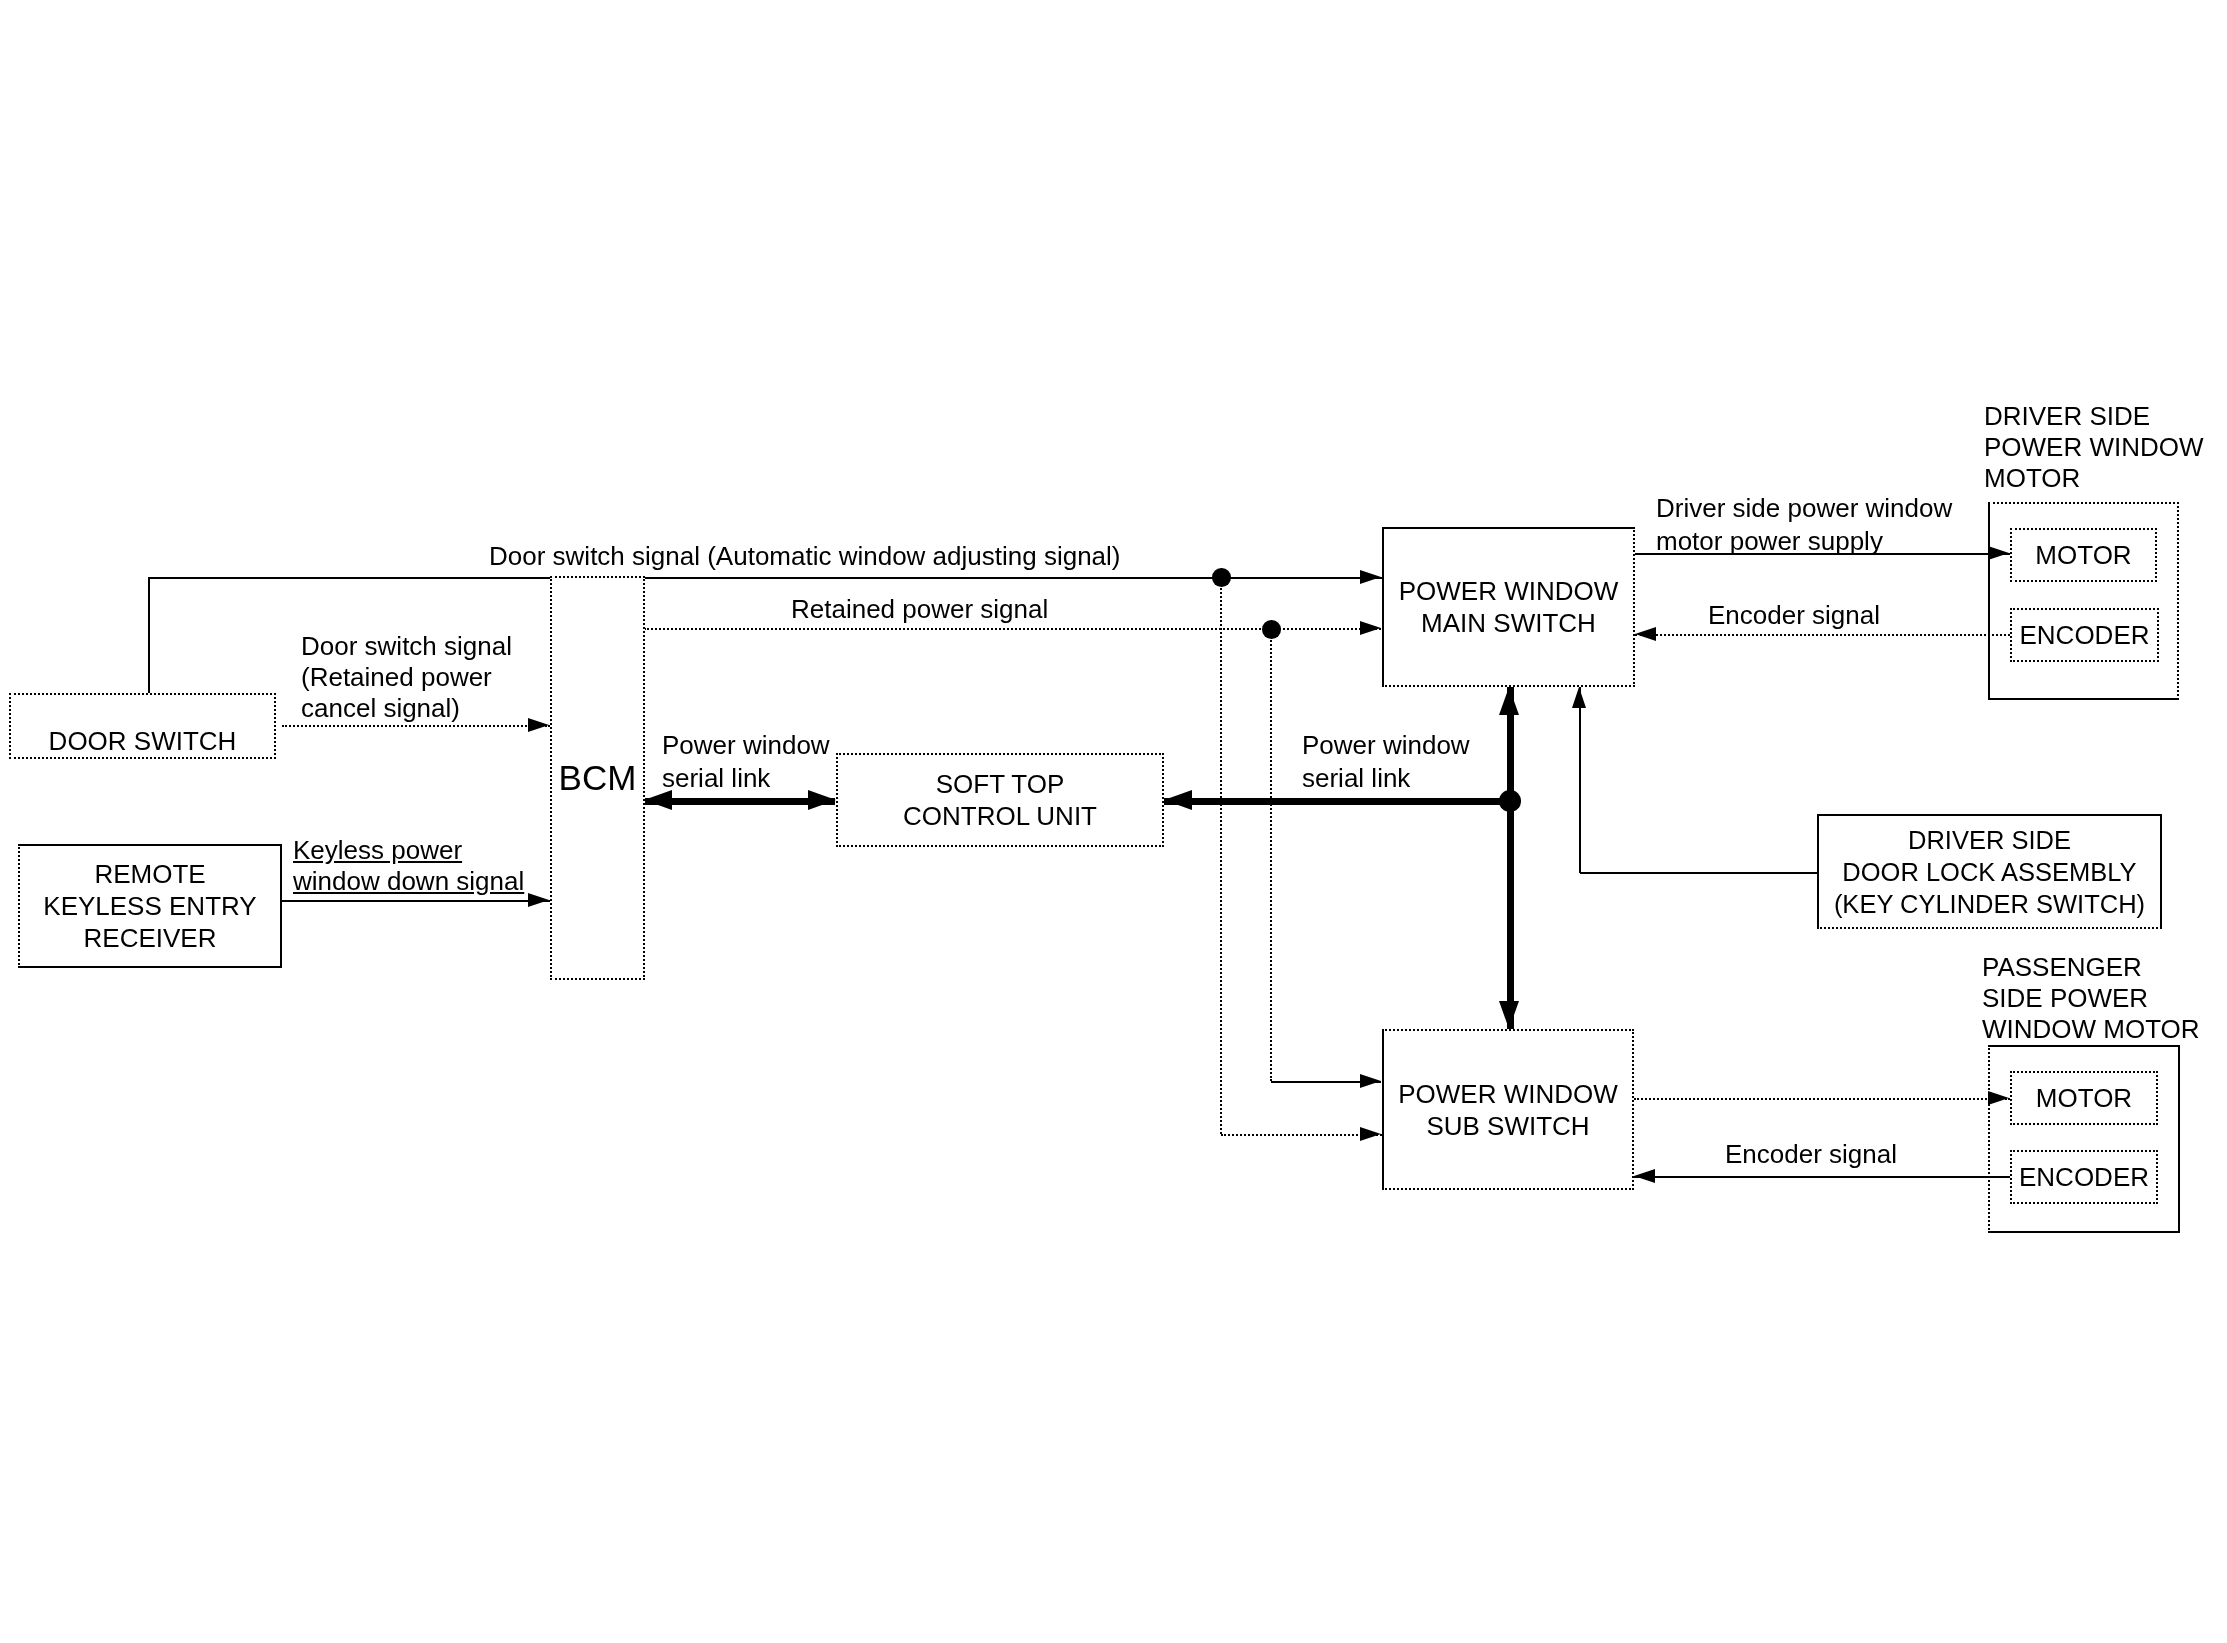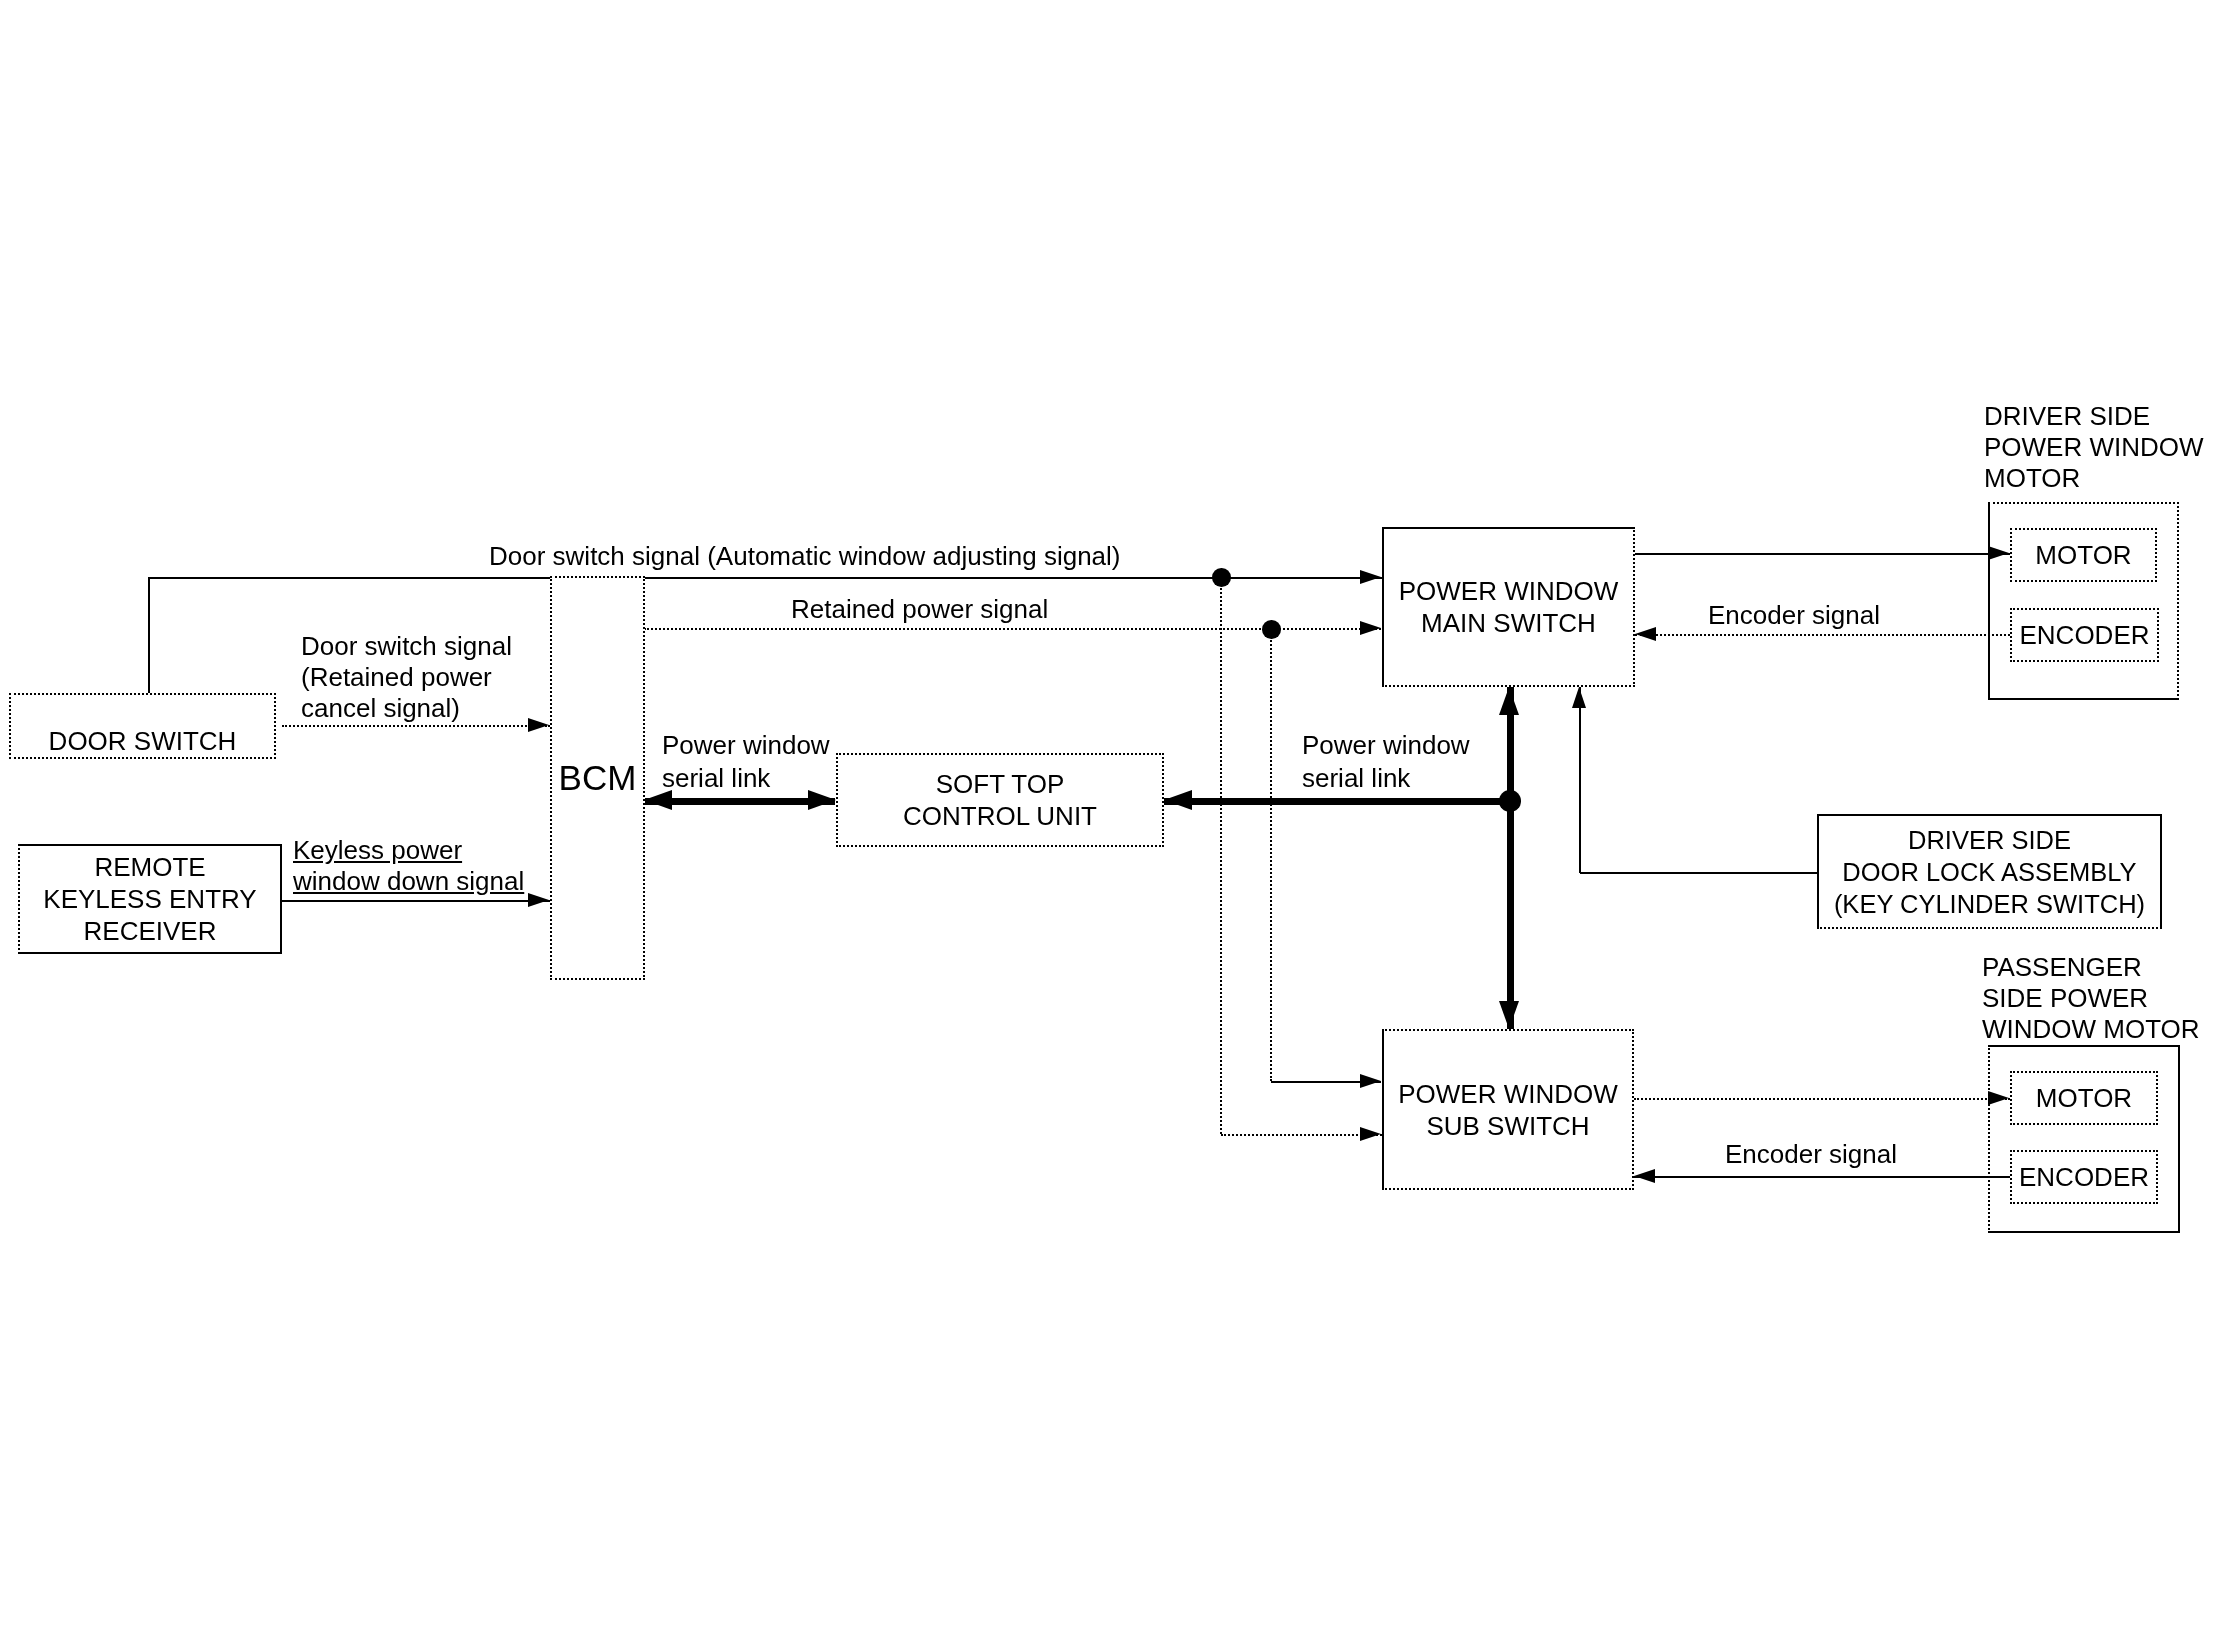--- a/index.html
+++ b/index.html
@@ -82,21 +82,21 @@
 
   <div class="hl dotl" style="left:1634px;top:1098px;width:376px;"></div>
   <div class="arr r" style="left:1988px;top:1091px;"></div>
   <div class="hl" style="left:1634px;top:1176px;width:376px;"></div>
   <div class="arr l" style="left:1634px;top:1169px;"></div>
 
   <div class="box b-dot" style="left:9px;top:693px;width:267px;height:66px;align-items:flex-end;">
     <span>DOOR SWITCH</span>
   </div>
 
-  <div class="box b-sol" style="left:18px;top:844px;width:264px;height:110px;border-left-style:dotted;">
+  <div class="box b-sol" style="left:18px;top:844px;width:264px;height:124px;border-left-style:dotted;">
     <span>REMOTE
 KEYLESS ENTRY
 RECEIVER</span>
   </div>
 
   <div class="box b-dot" style="left:550px;top:576px;width:95px;height:404px;font-size:35px;">
     <span>BCM</span>
   </div>
 
   <div class="box b-dot" style="left:836px;top:753px;width:328px;height:94px;">
@@ -146,17 +146,19 @@
   <div class="lbl nowrap" style="left:791px;top:593px;">Retained power signal</div>
   <div class="lbl" style="left:301px;top:631px;line-height:31px;">Door switch signal
 (Retained power
 cancel signal)</div>
   <div class="lbl" style="left:293px;top:835px;line-height:31px;text-decoration:underline;">Keyless power
 window down signal</div>
   <div class="lbl" style="left:662px;top:729px;">Power window
 serial link</div>
   <div class="lbl" style="left:1302px;top:729px;">Power window
 serial link</div>
+  <div class="lbl" style="left:1656px;top:492px;">Driver side power window
+motor power supply</div>
   <div class="lbl nowrap" style="left:1708px;top:599px;">Encoder signal</div>
   <div class="lbl nowrap" style="left:1725px;top:1138px;">Encoder signal</div>
 
 </div>
 
 
 </body></html>

